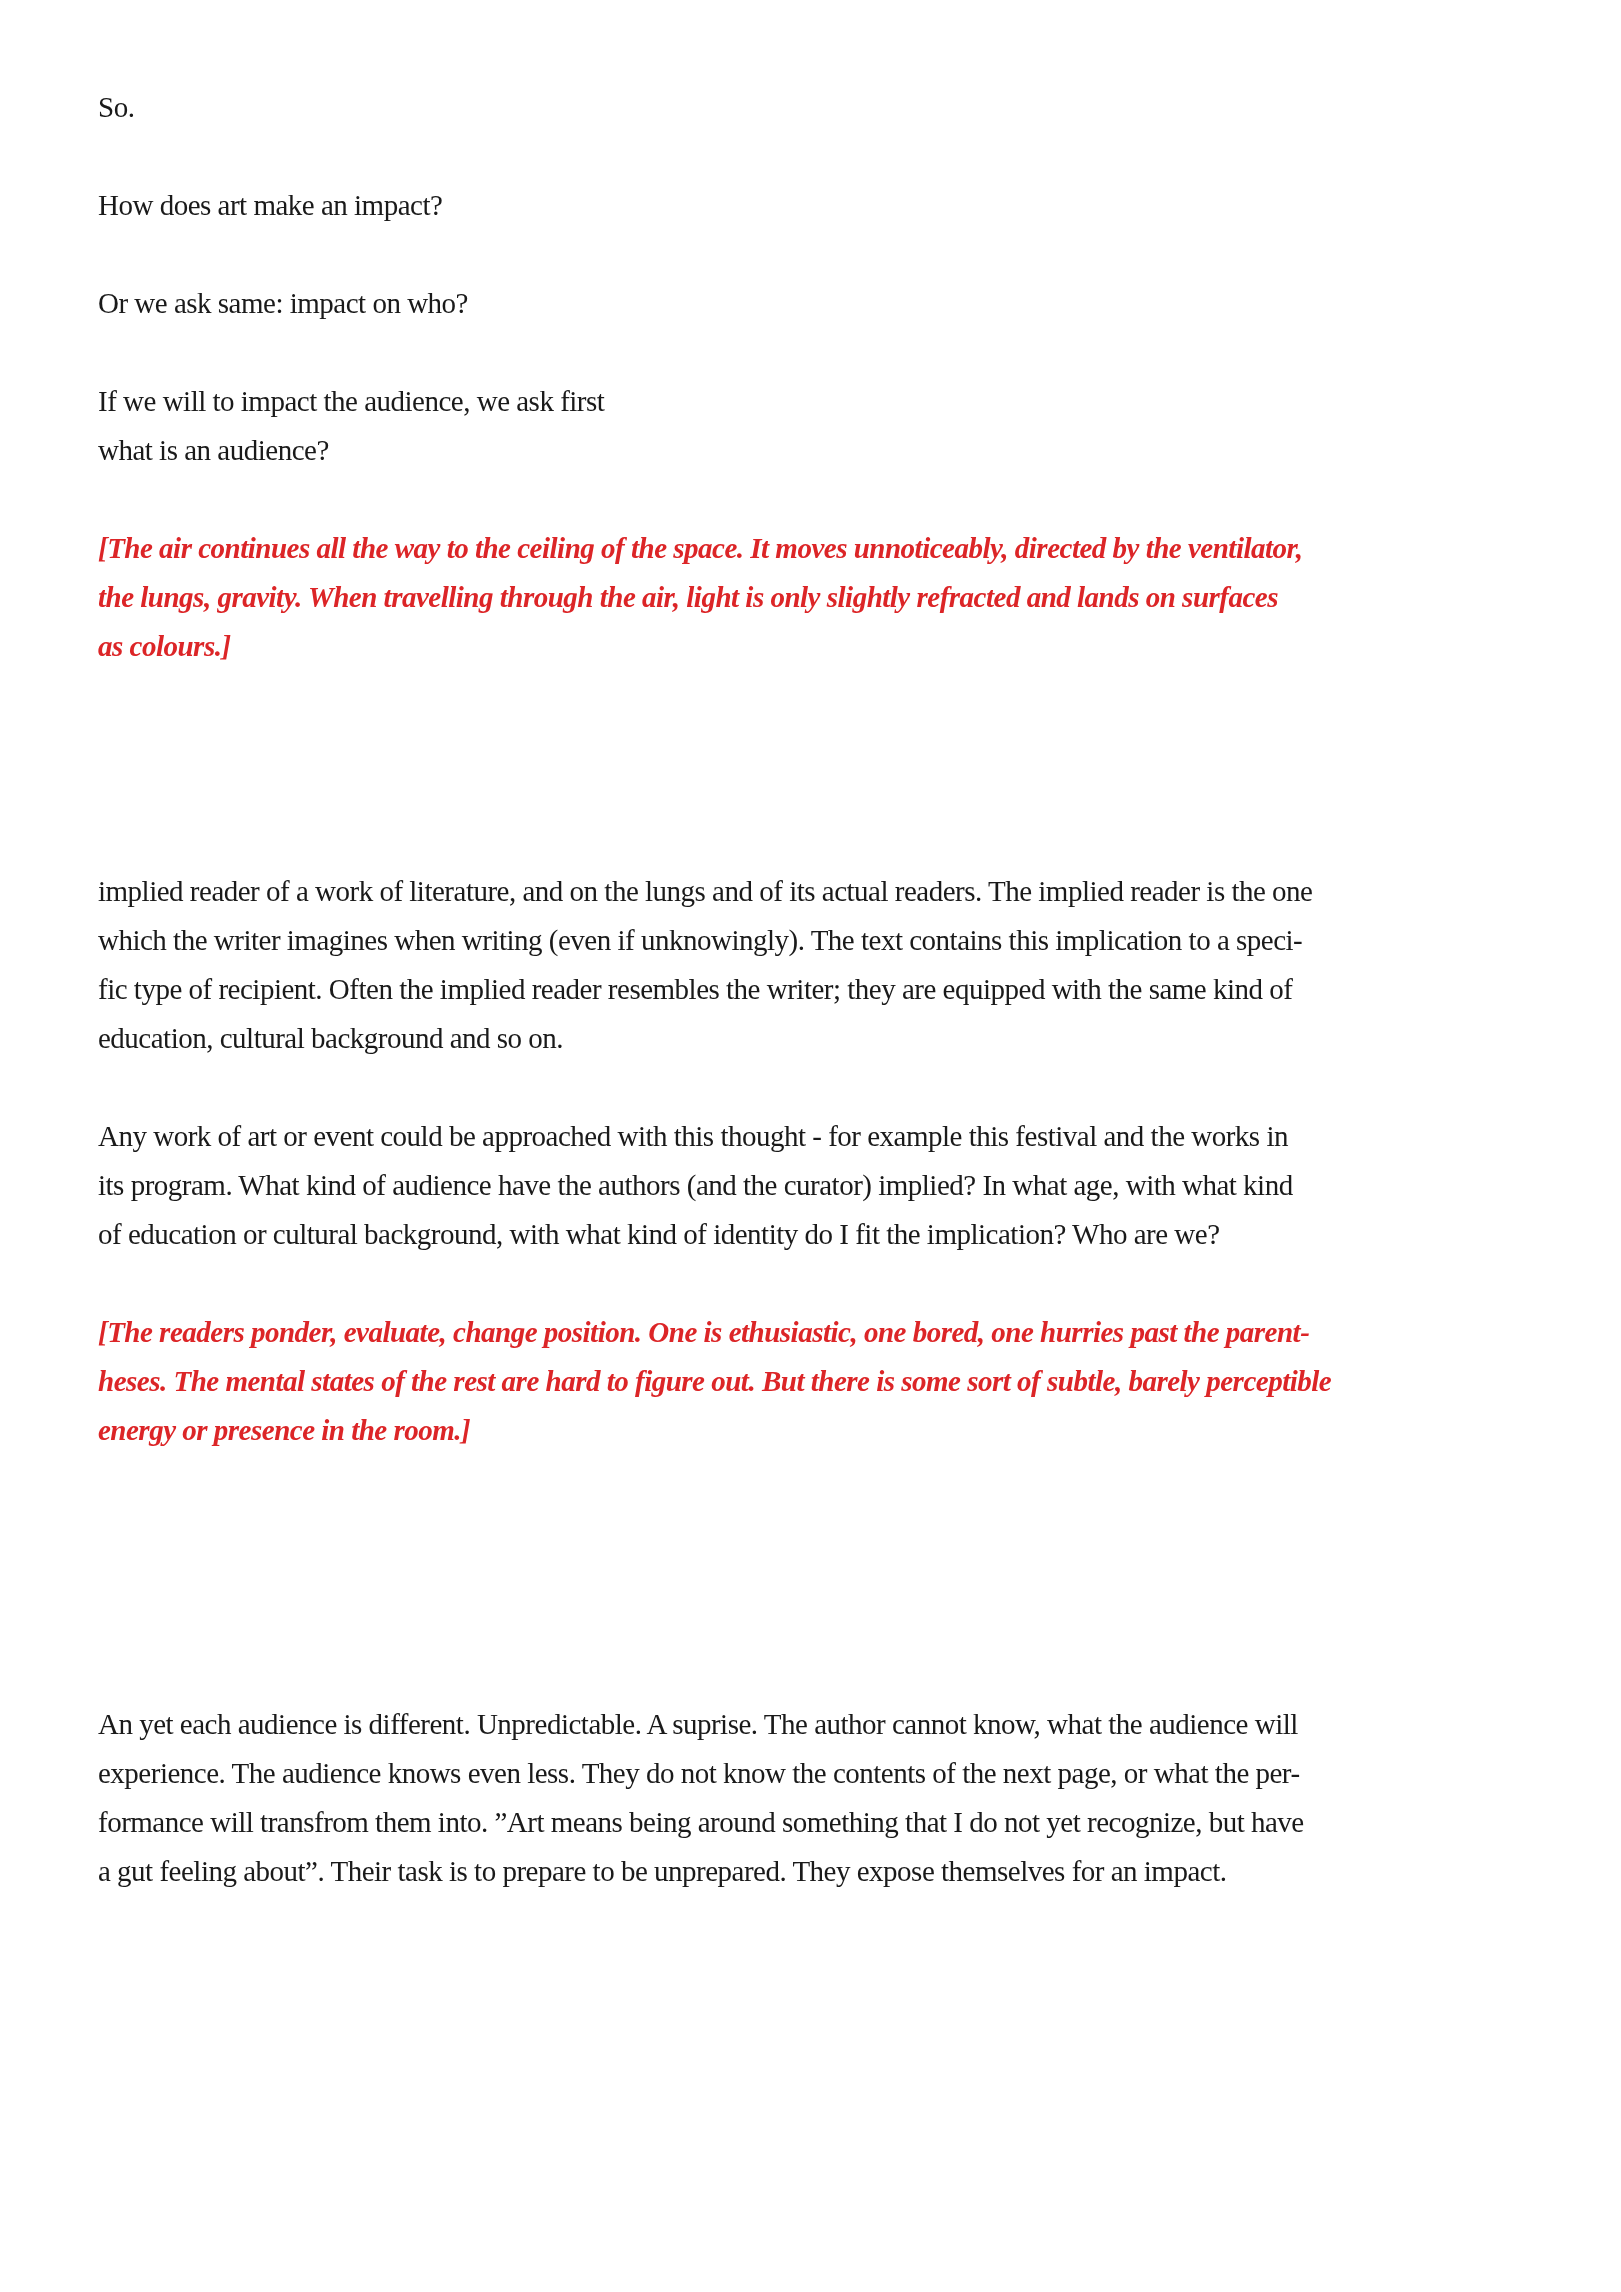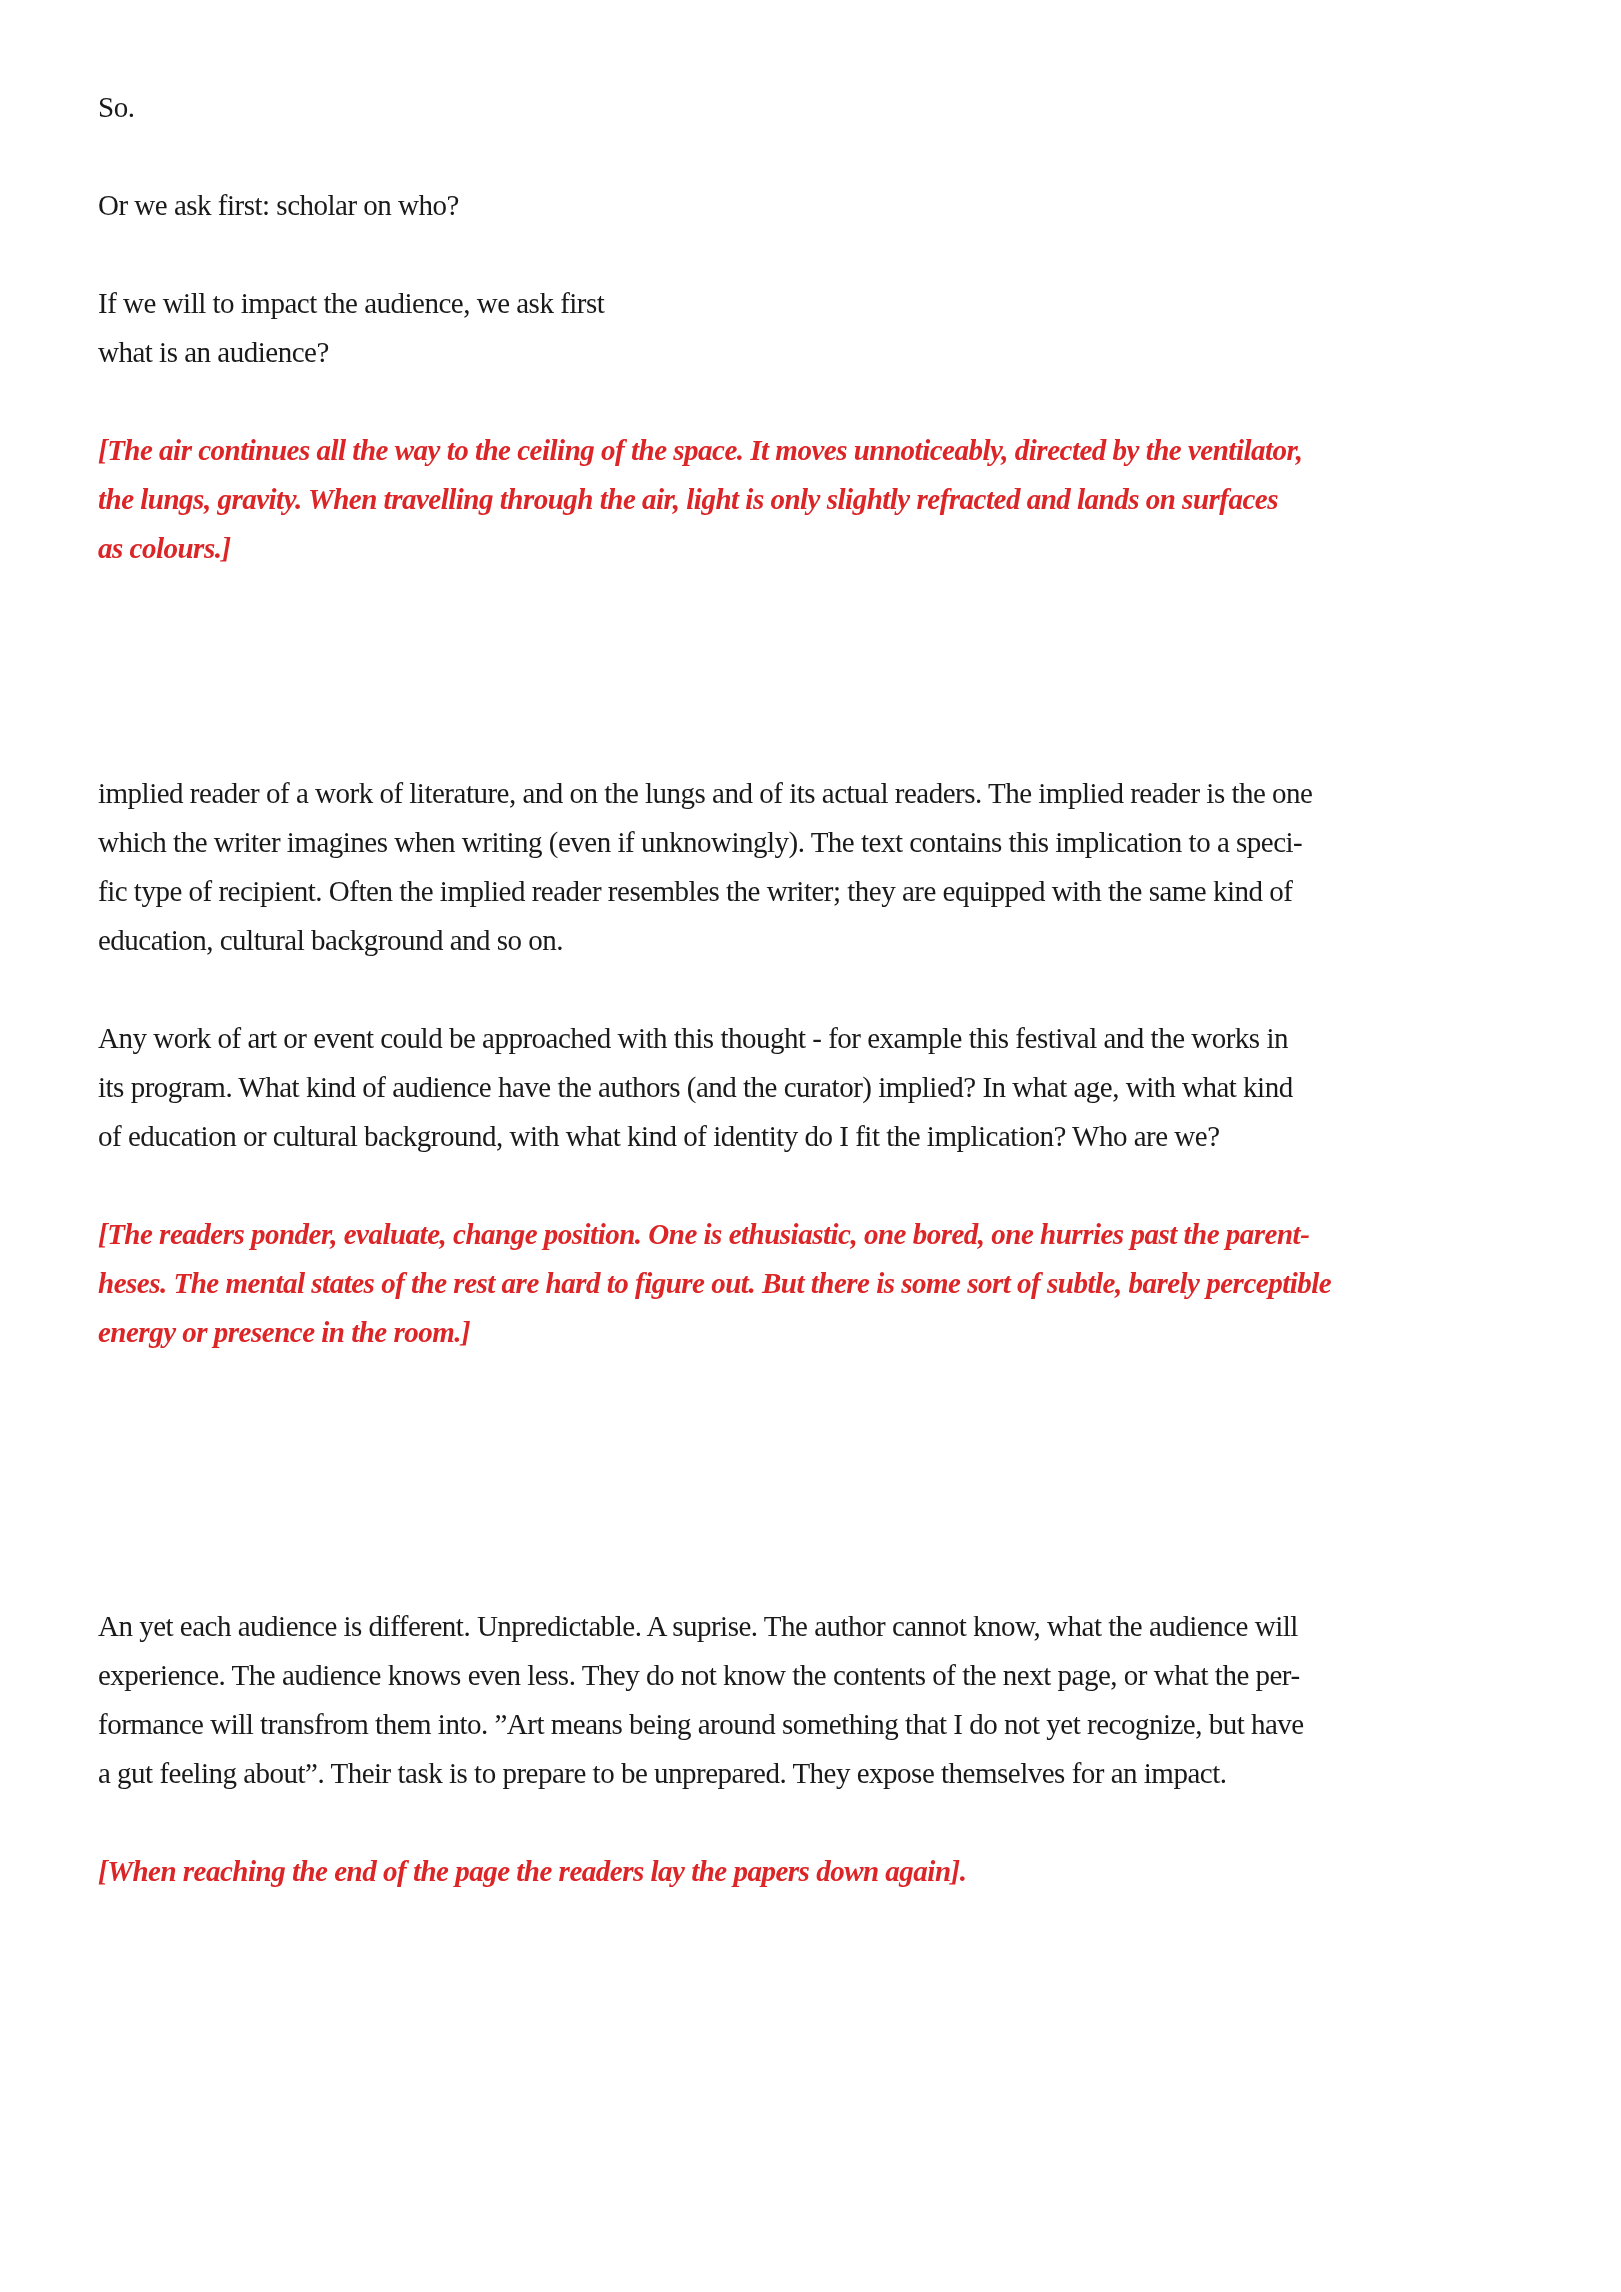--- a/index.html
+++ b/index.html
@@ -34,21 +34,22 @@
   }
   .gap-xl{margin-bottom:196px;}
   .gap-xxl{margin-bottom:245px;}
   .it{}
 </style>
 </head>
 <body>
 
 <div class="page">
   <p class="para">So.</p>
-  <p class="para">Or we ask first: scholar on who?</p>
+  <p class="para">How does art make an impact?</p>
+  <p class="para">Or we ask same: impact on who?</p>
   <p class="para">If we will to impact the audience, we ask first
 what is an audience?</p>
   <p class="para red gap-xl">[The air continues all the way to the ceiling of the space. It moves unnoticeably, directed by the ventilator,
 the lungs, gravity. When travelling through the air, light is only slightly refracted and lands on surfaces
 as colours.]</p>
   <p class="para"><span class="it">implied reader</span><span> of a work of literature, and on the lungs and of its </span><span class="it">actual readers</span><span>. The implied reader is the one
 which the writer imagines when writing (even if unknowingly). The text contains this implication to a speci-
 fic type of recipient. Often the implied reader resembles the writer; they are equipped with the same kind of
 education, cultural background and so on.</span></p>
   <p class="para">Any work of art or event could be approached with this thought - for example this festival and the works in

